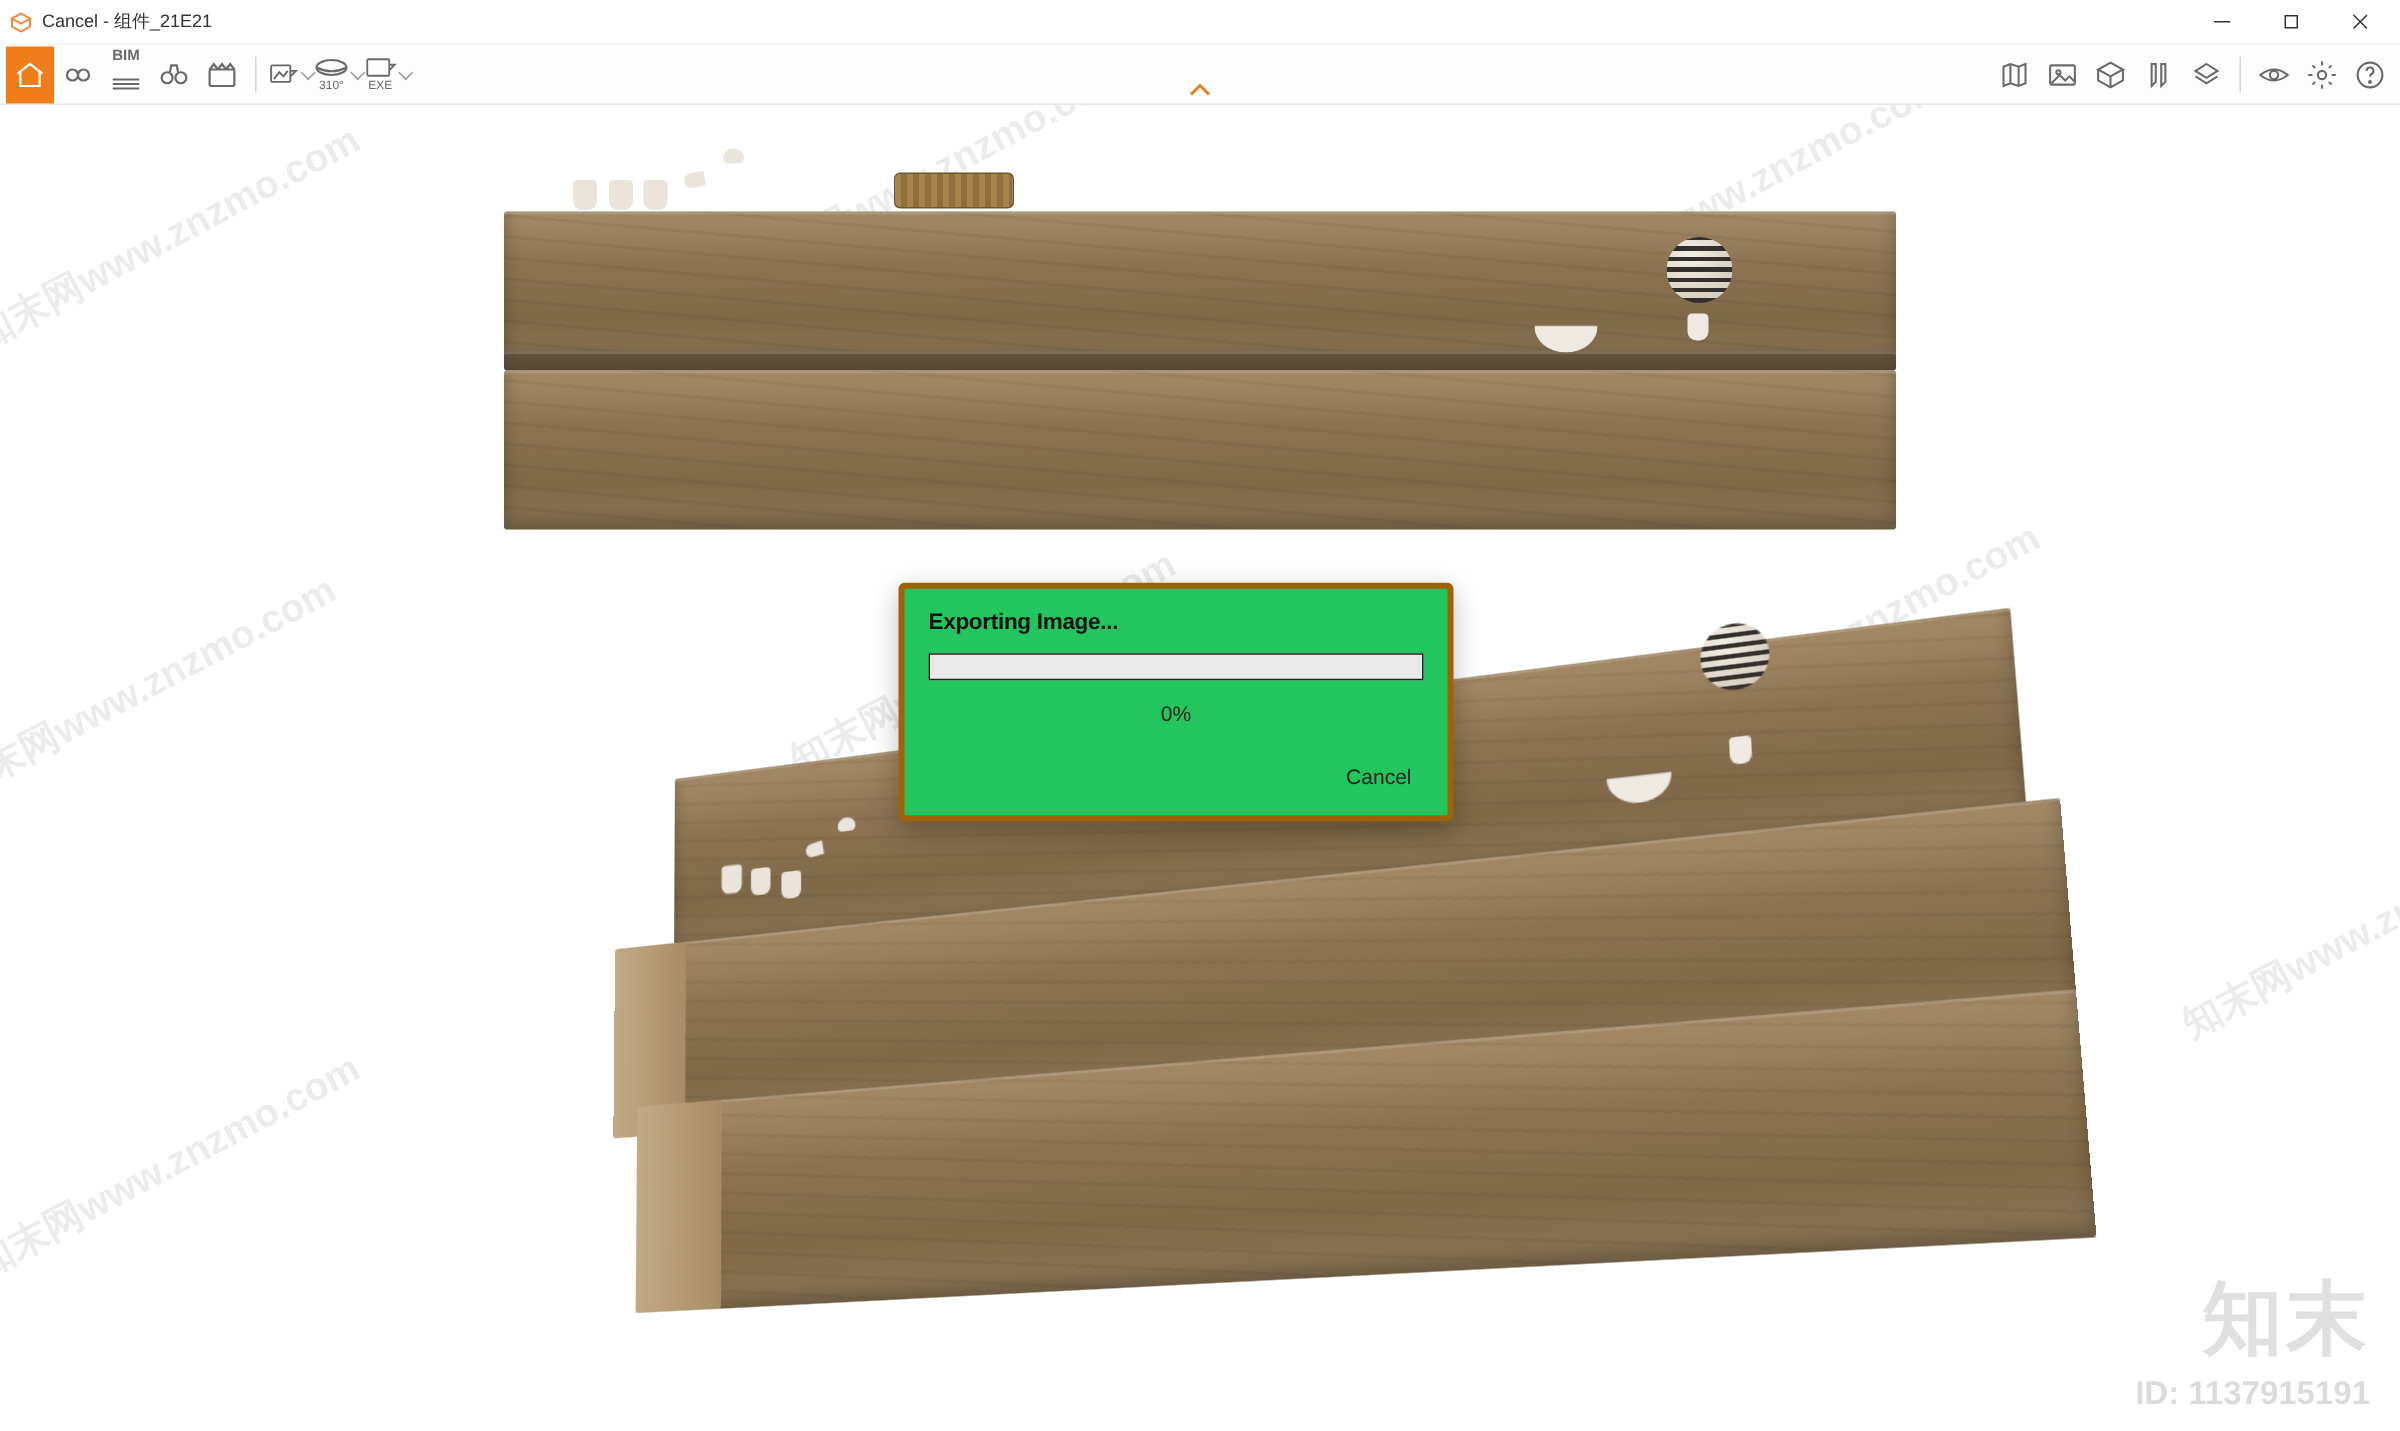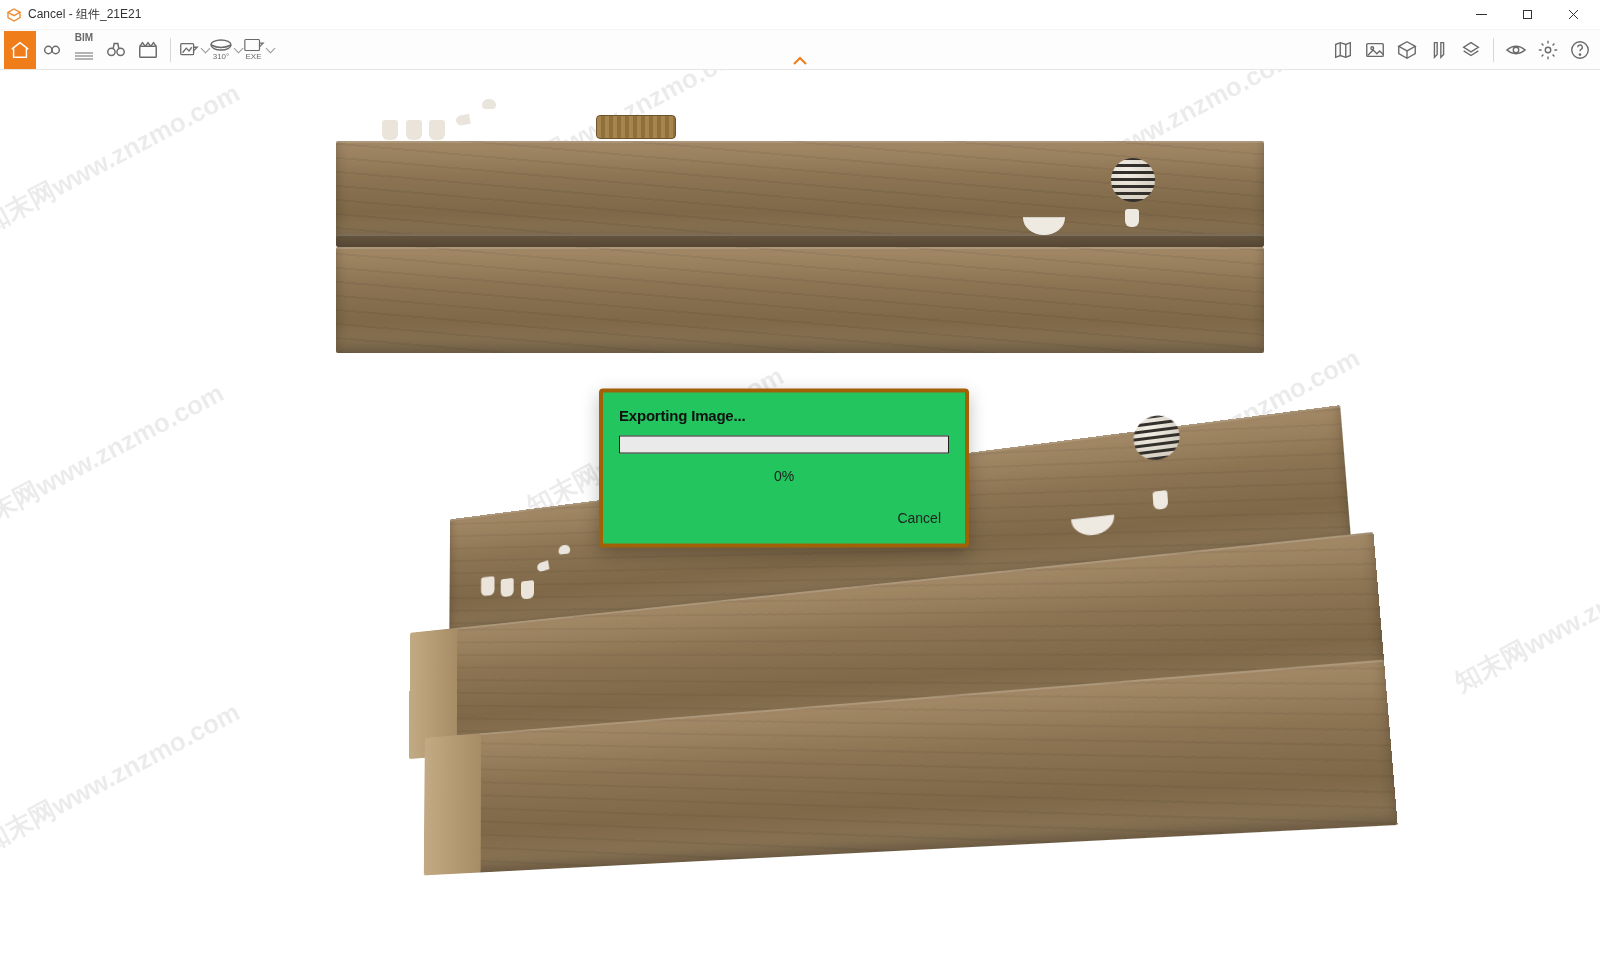--- a/index.html
+++ b/index.html
@@ -462,13 +462,17 @@
       <div class="progress-outer">
         <div class="progress-inner" style="width:0%"></div>
       </div>
       <div class="progress-label">0%</div>
     </div>
     <div class="dlg-footer">
       <button class="cancel">Cancel</button>
     </div>
   </div>
 
+  <div class="corner-wm">
+    <div class="big">知末</div>
+    <div class="small">ID: 1137915191</div>
+  </div>
 </div>
 
 </body></html>

